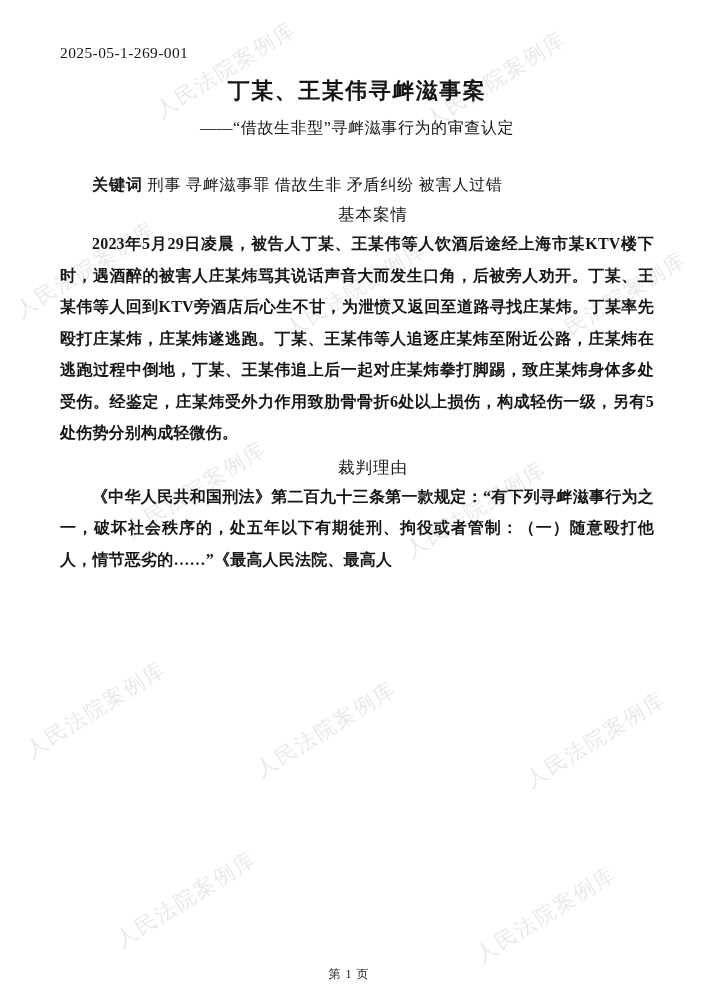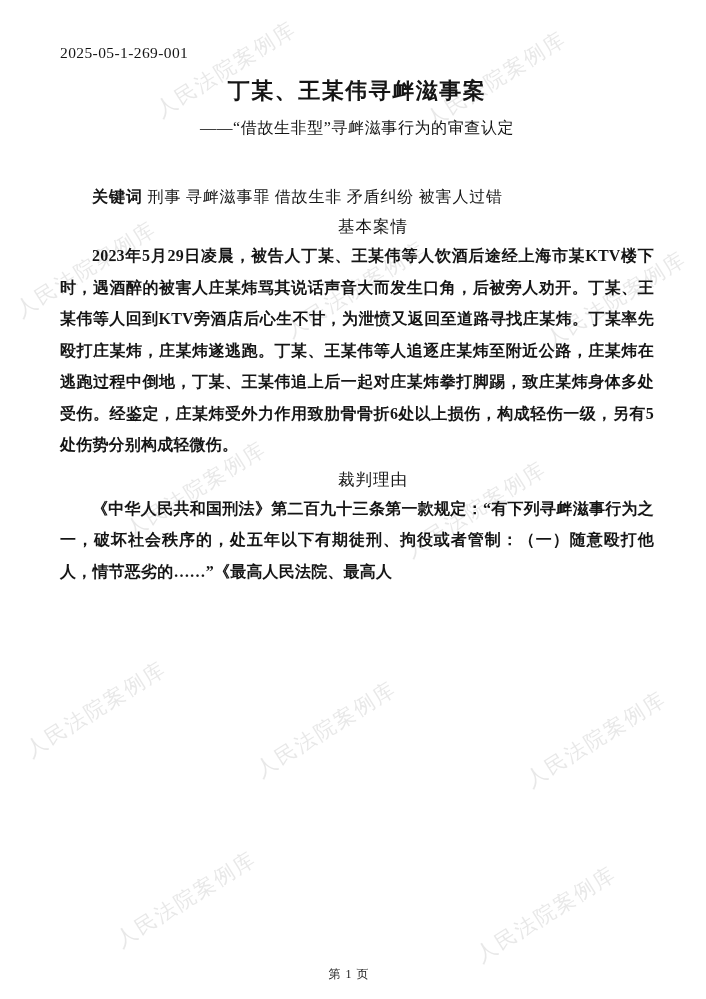--- a/index.html
+++ b/index.html
@@ -62,21 +62,21 @@
   }
 
   .doc-subtitle {
     text-align: center;
     font-size: 16px;
     letter-spacing: 0.6px;
     margin: 12px 0 0 0;
   }
 
   .keywords {
-    margin: 48px 0 0 0;
+    margin: 36px 0 0 0;
     font-size: 16px;
     text-indent: 32px;
     letter-spacing: 0.6px;
   }
   .keywords .kw-label {
     font-weight: bold;
     letter-spacing: 1px;
   }
   .keywords .kw-items {
     letter-spacing: 0.8px;

